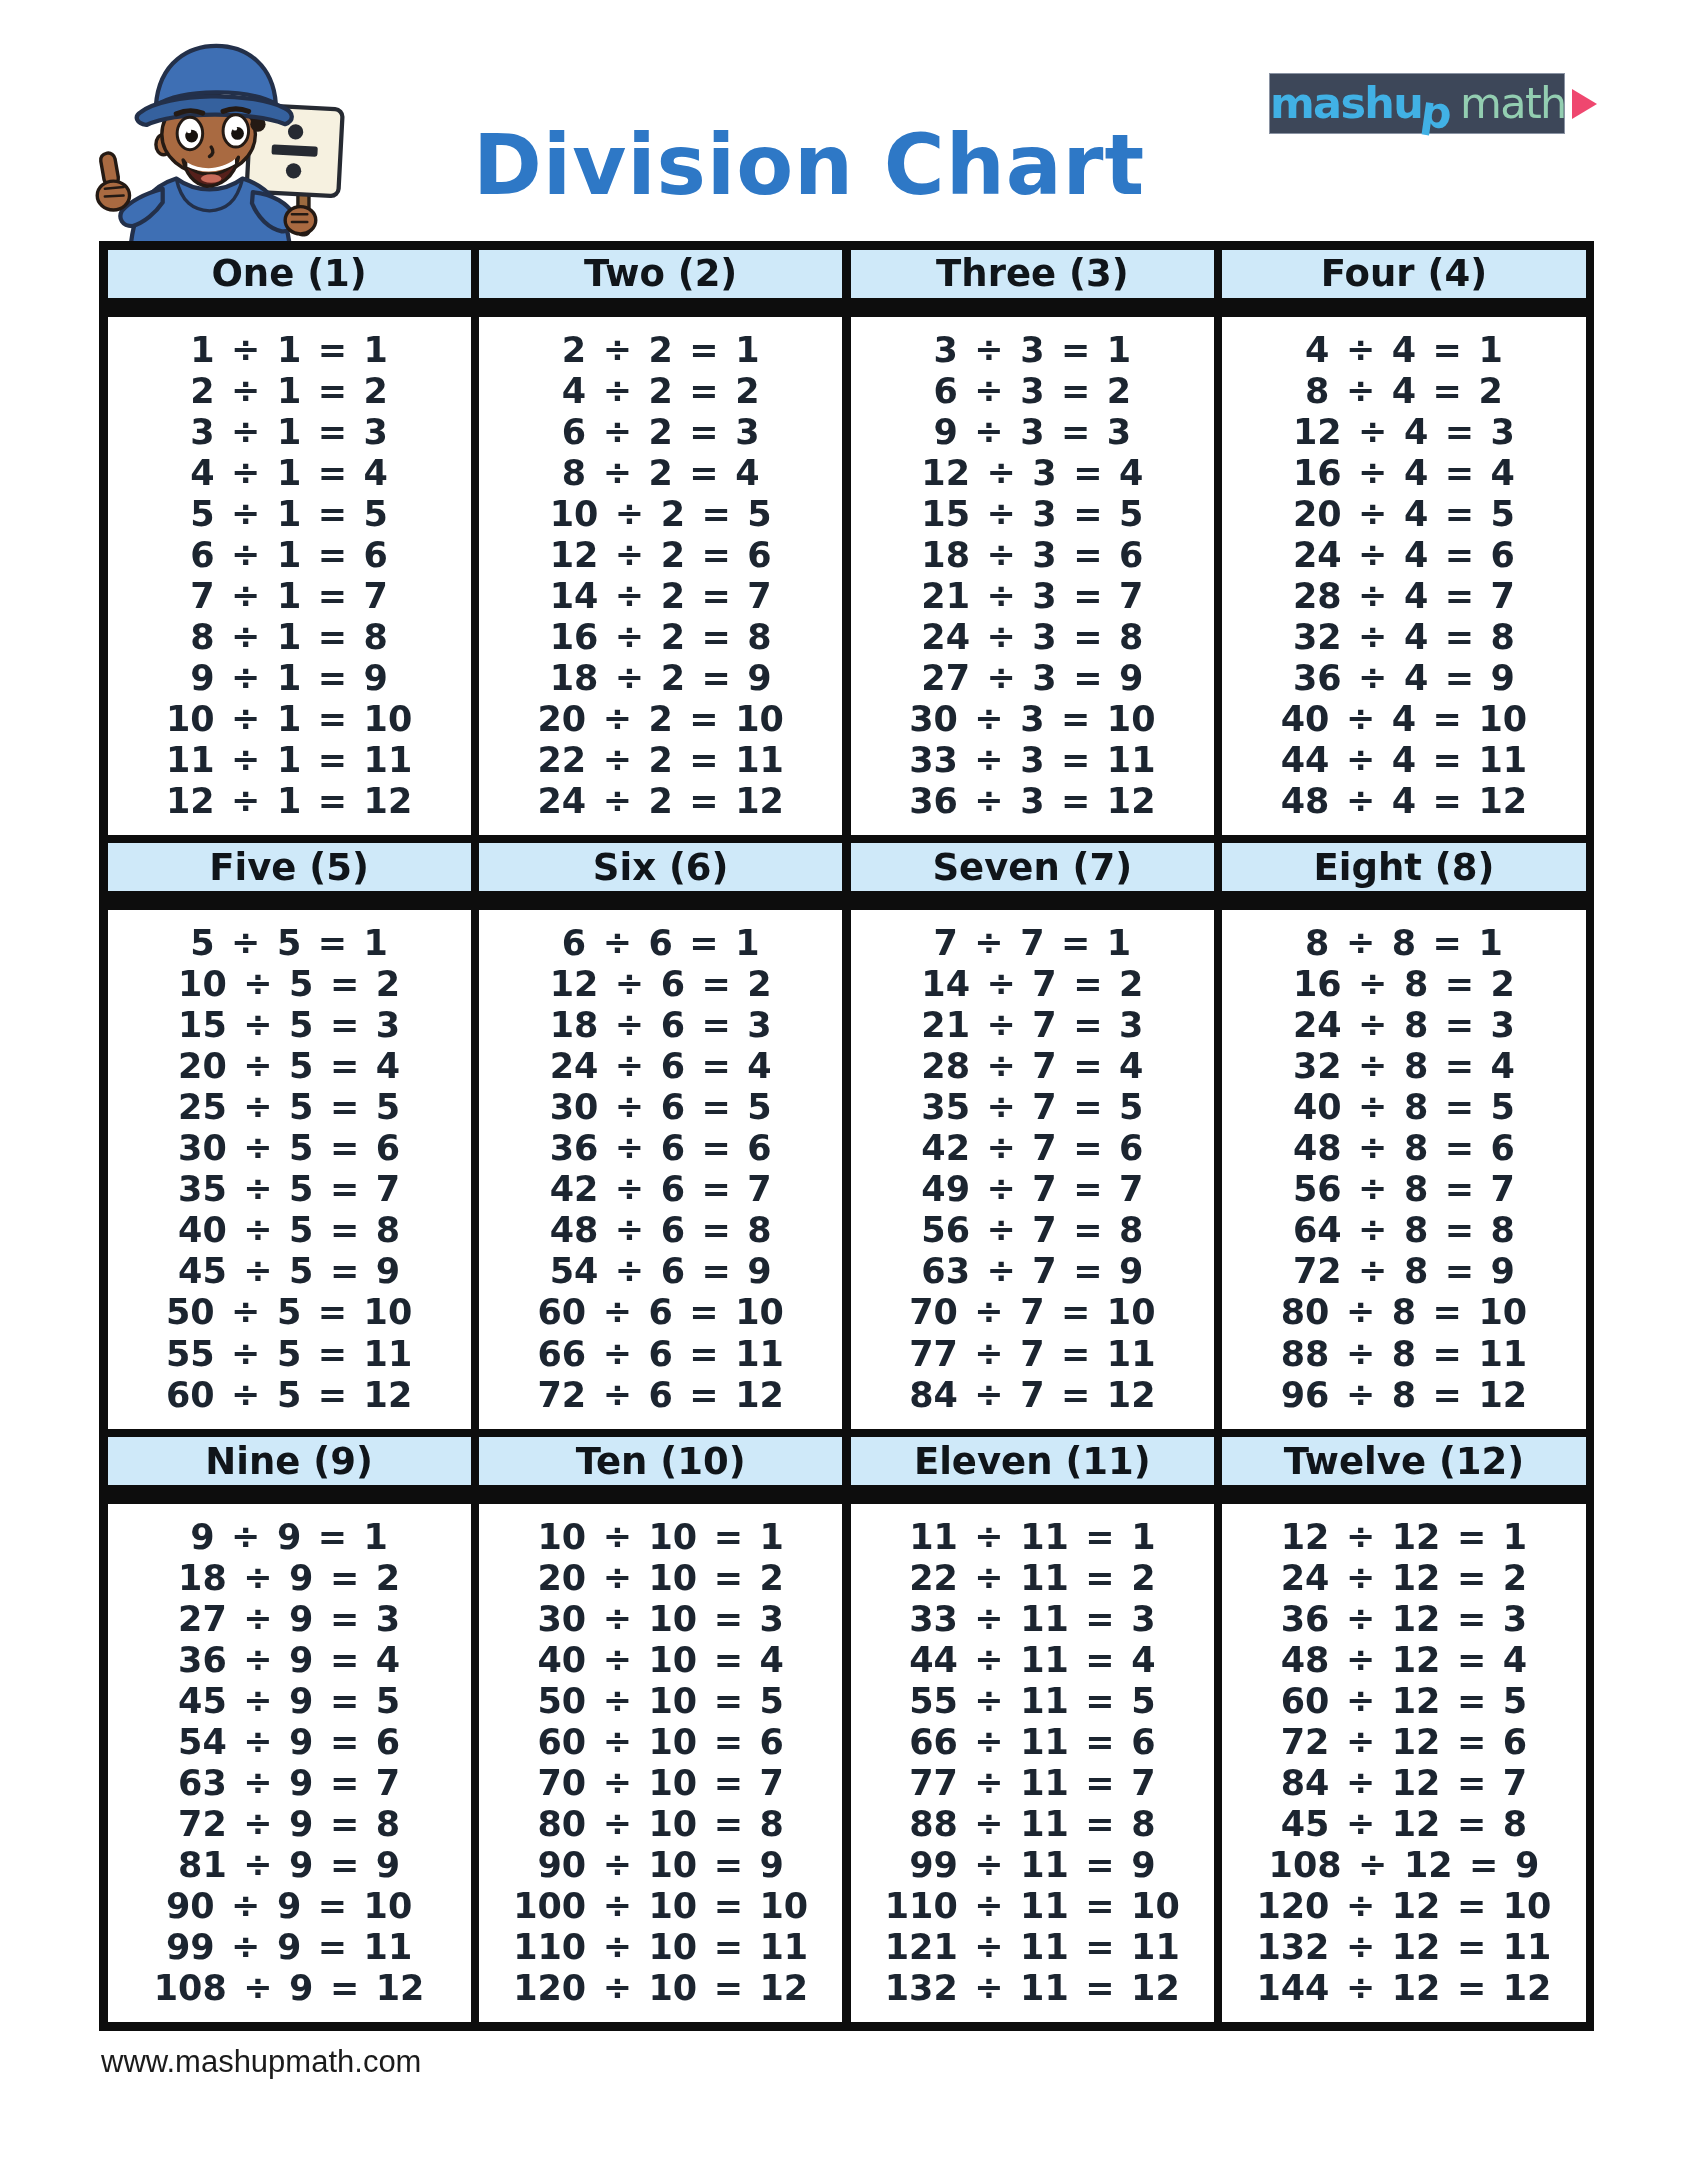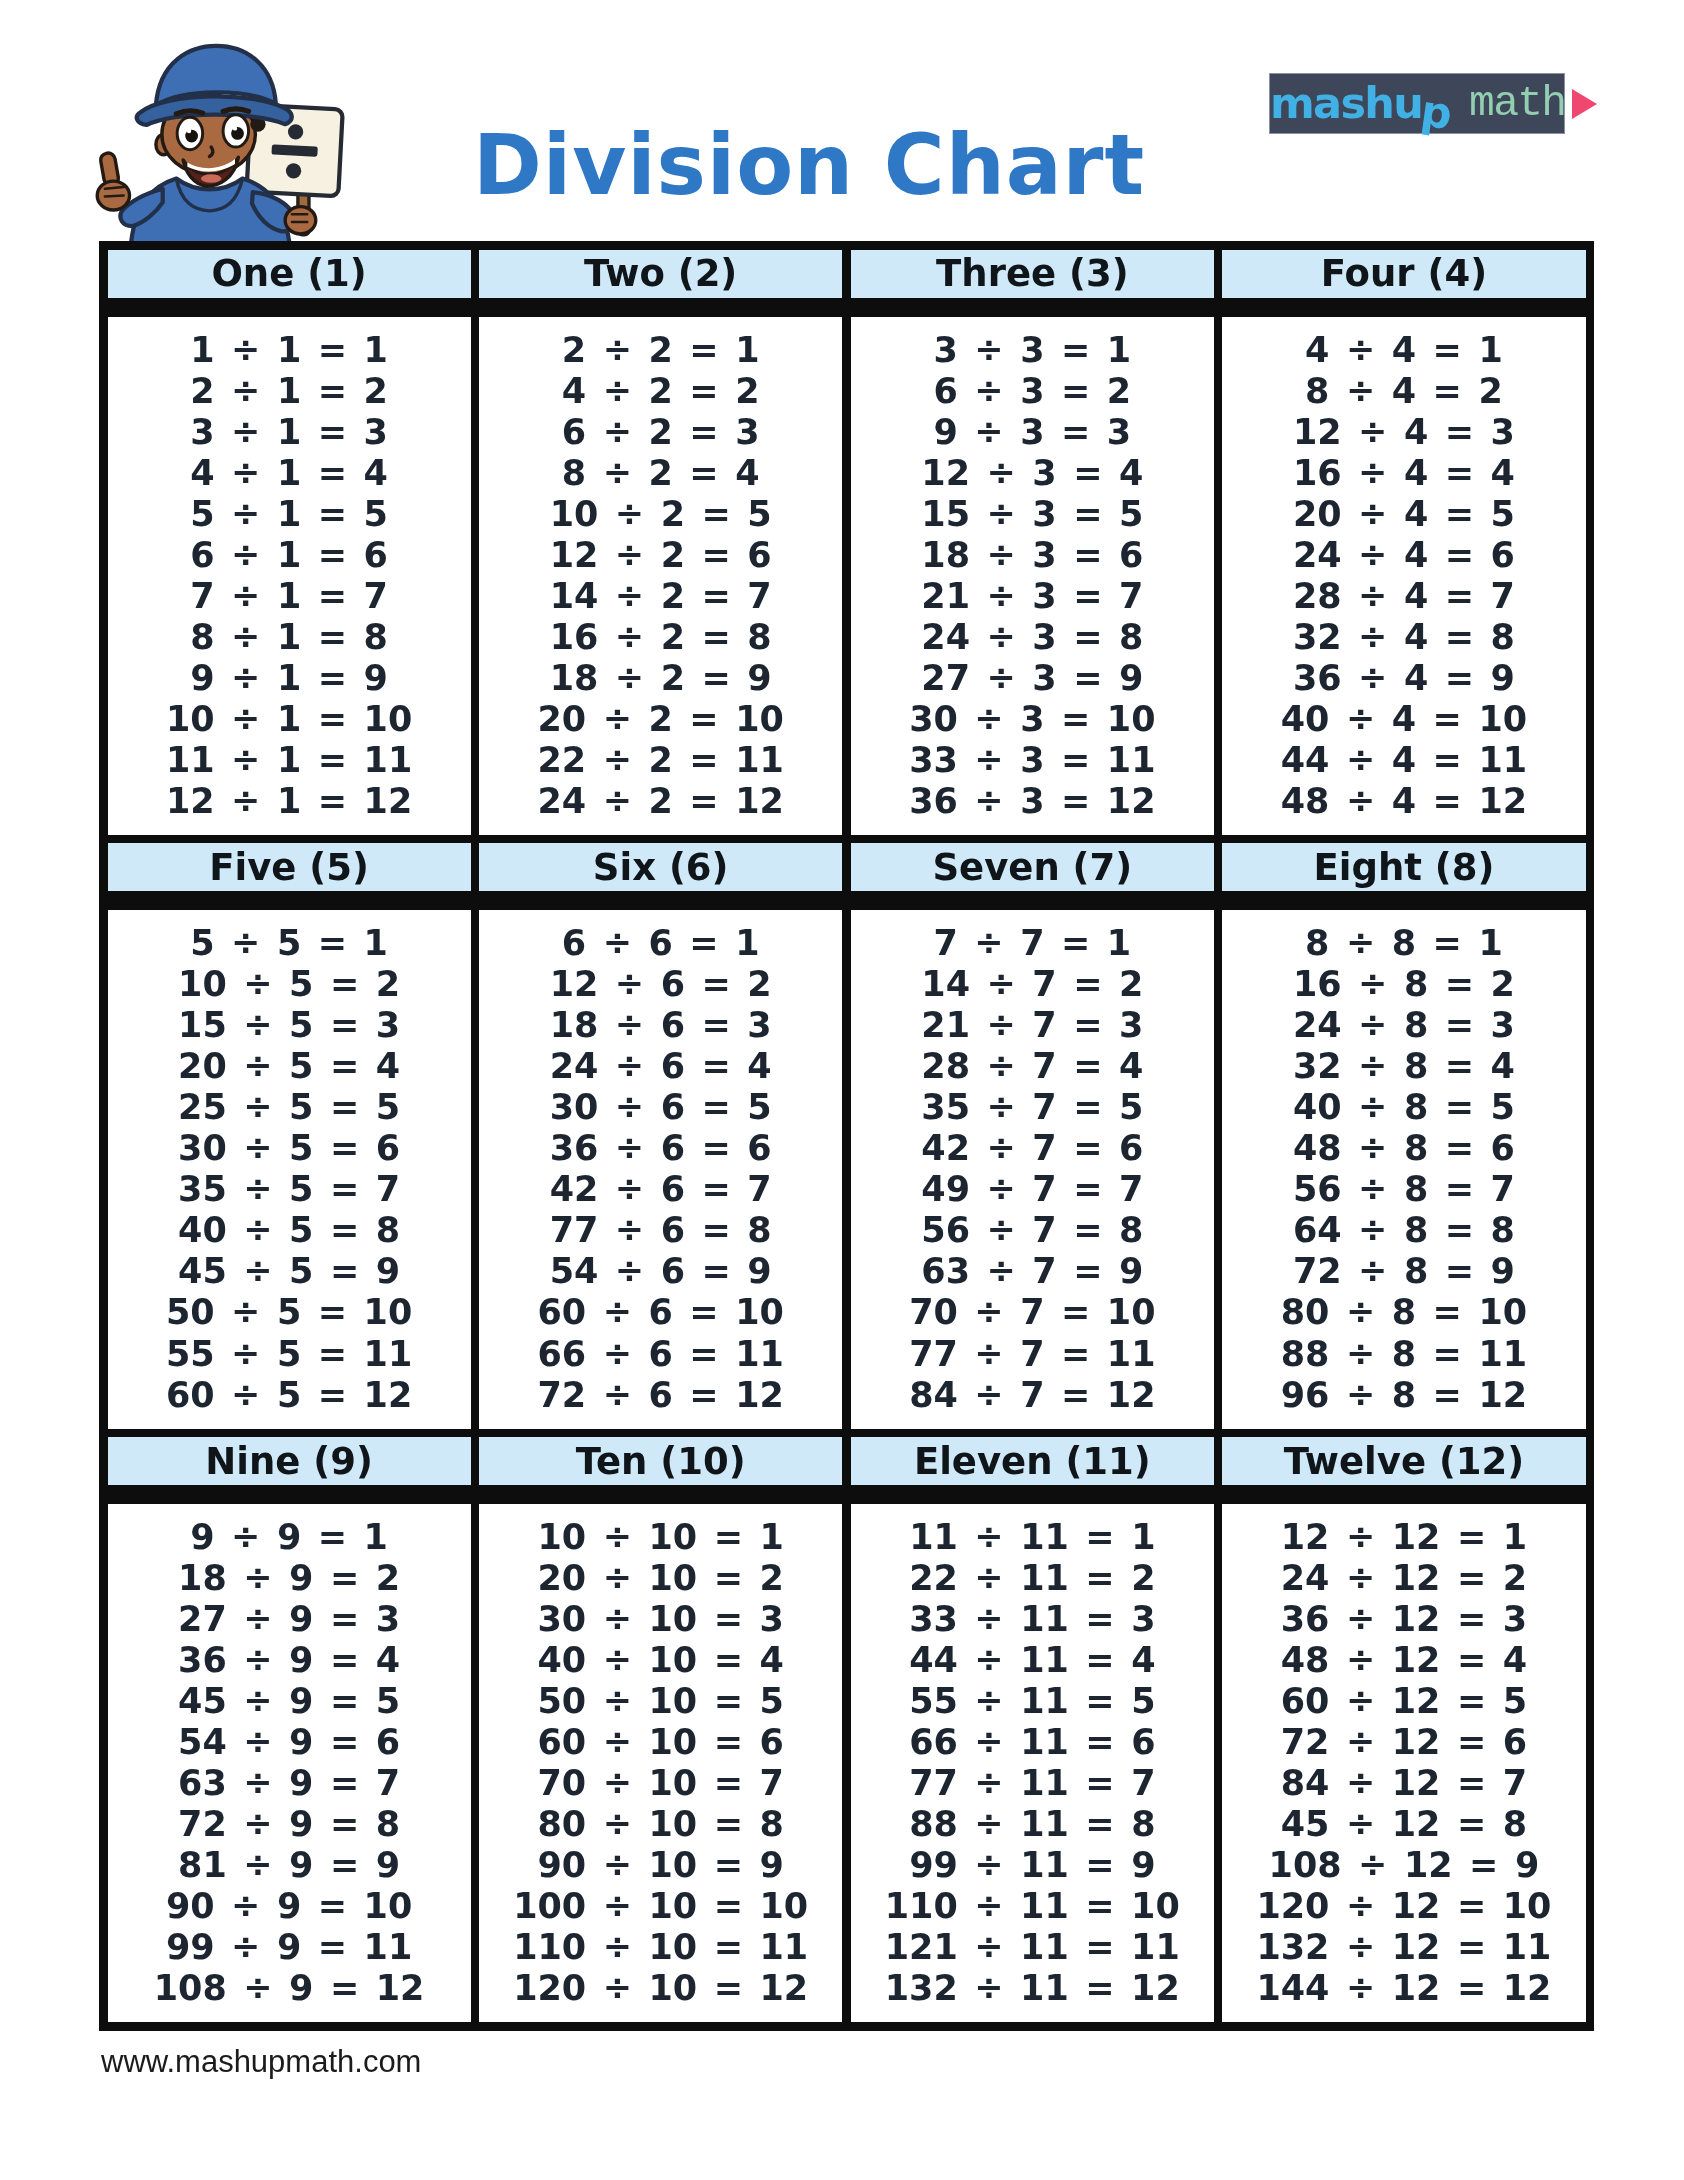--- a/index.html
+++ b/index.html
@@ -22,21 +22,21 @@
   .title{position:absolute;left:0;top:124px;width:100%;text-align:center;
          font-weight:700;font-size:83px;line-height:1;letter-spacing:0.9px;
          color:var(--title-blue,#2e78c6);}
   .logo{position:absolute;left:1269px;top:73px;width:296px;height:61px;
         background:var(--logo-bg,#3d4759);border:1.7px solid #8a93a3;
         display:flex;align-items:center;justify-content:space-between;
         font-size:43px;line-height:1;white-space:nowrap;}
   .logo-mashu{color:var(--logo-blue,#41b1e5);font-weight:700;letter-spacing:-1.7px;}
   .logo-p{color:var(--logo-blue,#41b1e5);font-weight:700;display:inline-block;
           transform:translateY(9.4px) rotate(8deg);margin-left:-0.9px;}
-  .logo-math{color:var(--logo-green,#93ceb1);font-weight:400;letter-spacing:-1.7px;margin-left:17px;font-family:Liberation Mono, monospace;}
+  .logo-math{color:var(--logo-green,#93ceb1);font-weight:400;letter-spacing:-1.7px;margin-left:8px;}
   .logo-play{width:0;height:0;border-top:15.3px solid transparent;border-bottom:15.3px solid transparent;
              border-left:25.6px solid var(--logo-play,#ef476f);margin-left:6.8px;}
 
   
   .chart{position:absolute;left:99px;top:241px;width:1495px;height:1790px;
          background:var(--table-border,#0d0d0d);padding:8.5px;
          display:flex;flex-direction:column;gap:8.5px;}
   .band{flex:1 1 0;display:flex;flex-direction:column;gap:19px;min-height:0;}
   .hrow{height:48px;display:grid;grid-template-columns:repeat(4,1fr);gap:8.5px;}
   .hcell{background:var(--header-cell-bg,#cfe9f9);display:flex;align-items:center;justify-content:center;
@@ -202,21 +202,21 @@
             <div class="eq">60 ÷ 5 = 12</div>
           </div>
           <div class="ccell">
             <div class="eq">6 ÷ 6 = 1</div>
             <div class="eq">12 ÷ 6 = 2</div>
             <div class="eq">18 ÷ 6 = 3</div>
             <div class="eq">24 ÷ 6 = 4</div>
             <div class="eq">30 ÷ 6 = 5</div>
             <div class="eq">36 ÷ 6 = 6</div>
             <div class="eq">42 ÷ 6 = 7</div>
-            <div class="eq">77 ÷ 6 = 8</div>
+            <div class="eq">48 ÷ 6 = 8</div>
             <div class="eq">54 ÷ 6 = 9</div>
             <div class="eq">60 ÷ 6 = 10</div>
             <div class="eq">66 ÷ 6 = 11</div>
             <div class="eq">72 ÷ 6 = 12</div>
           </div>
           <div class="ccell">
             <div class="eq">7 ÷ 7 = 1</div>
             <div class="eq">14 ÷ 7 = 2</div>
             <div class="eq">21 ÷ 7 = 3</div>
             <div class="eq">28 ÷ 7 = 4</div>

